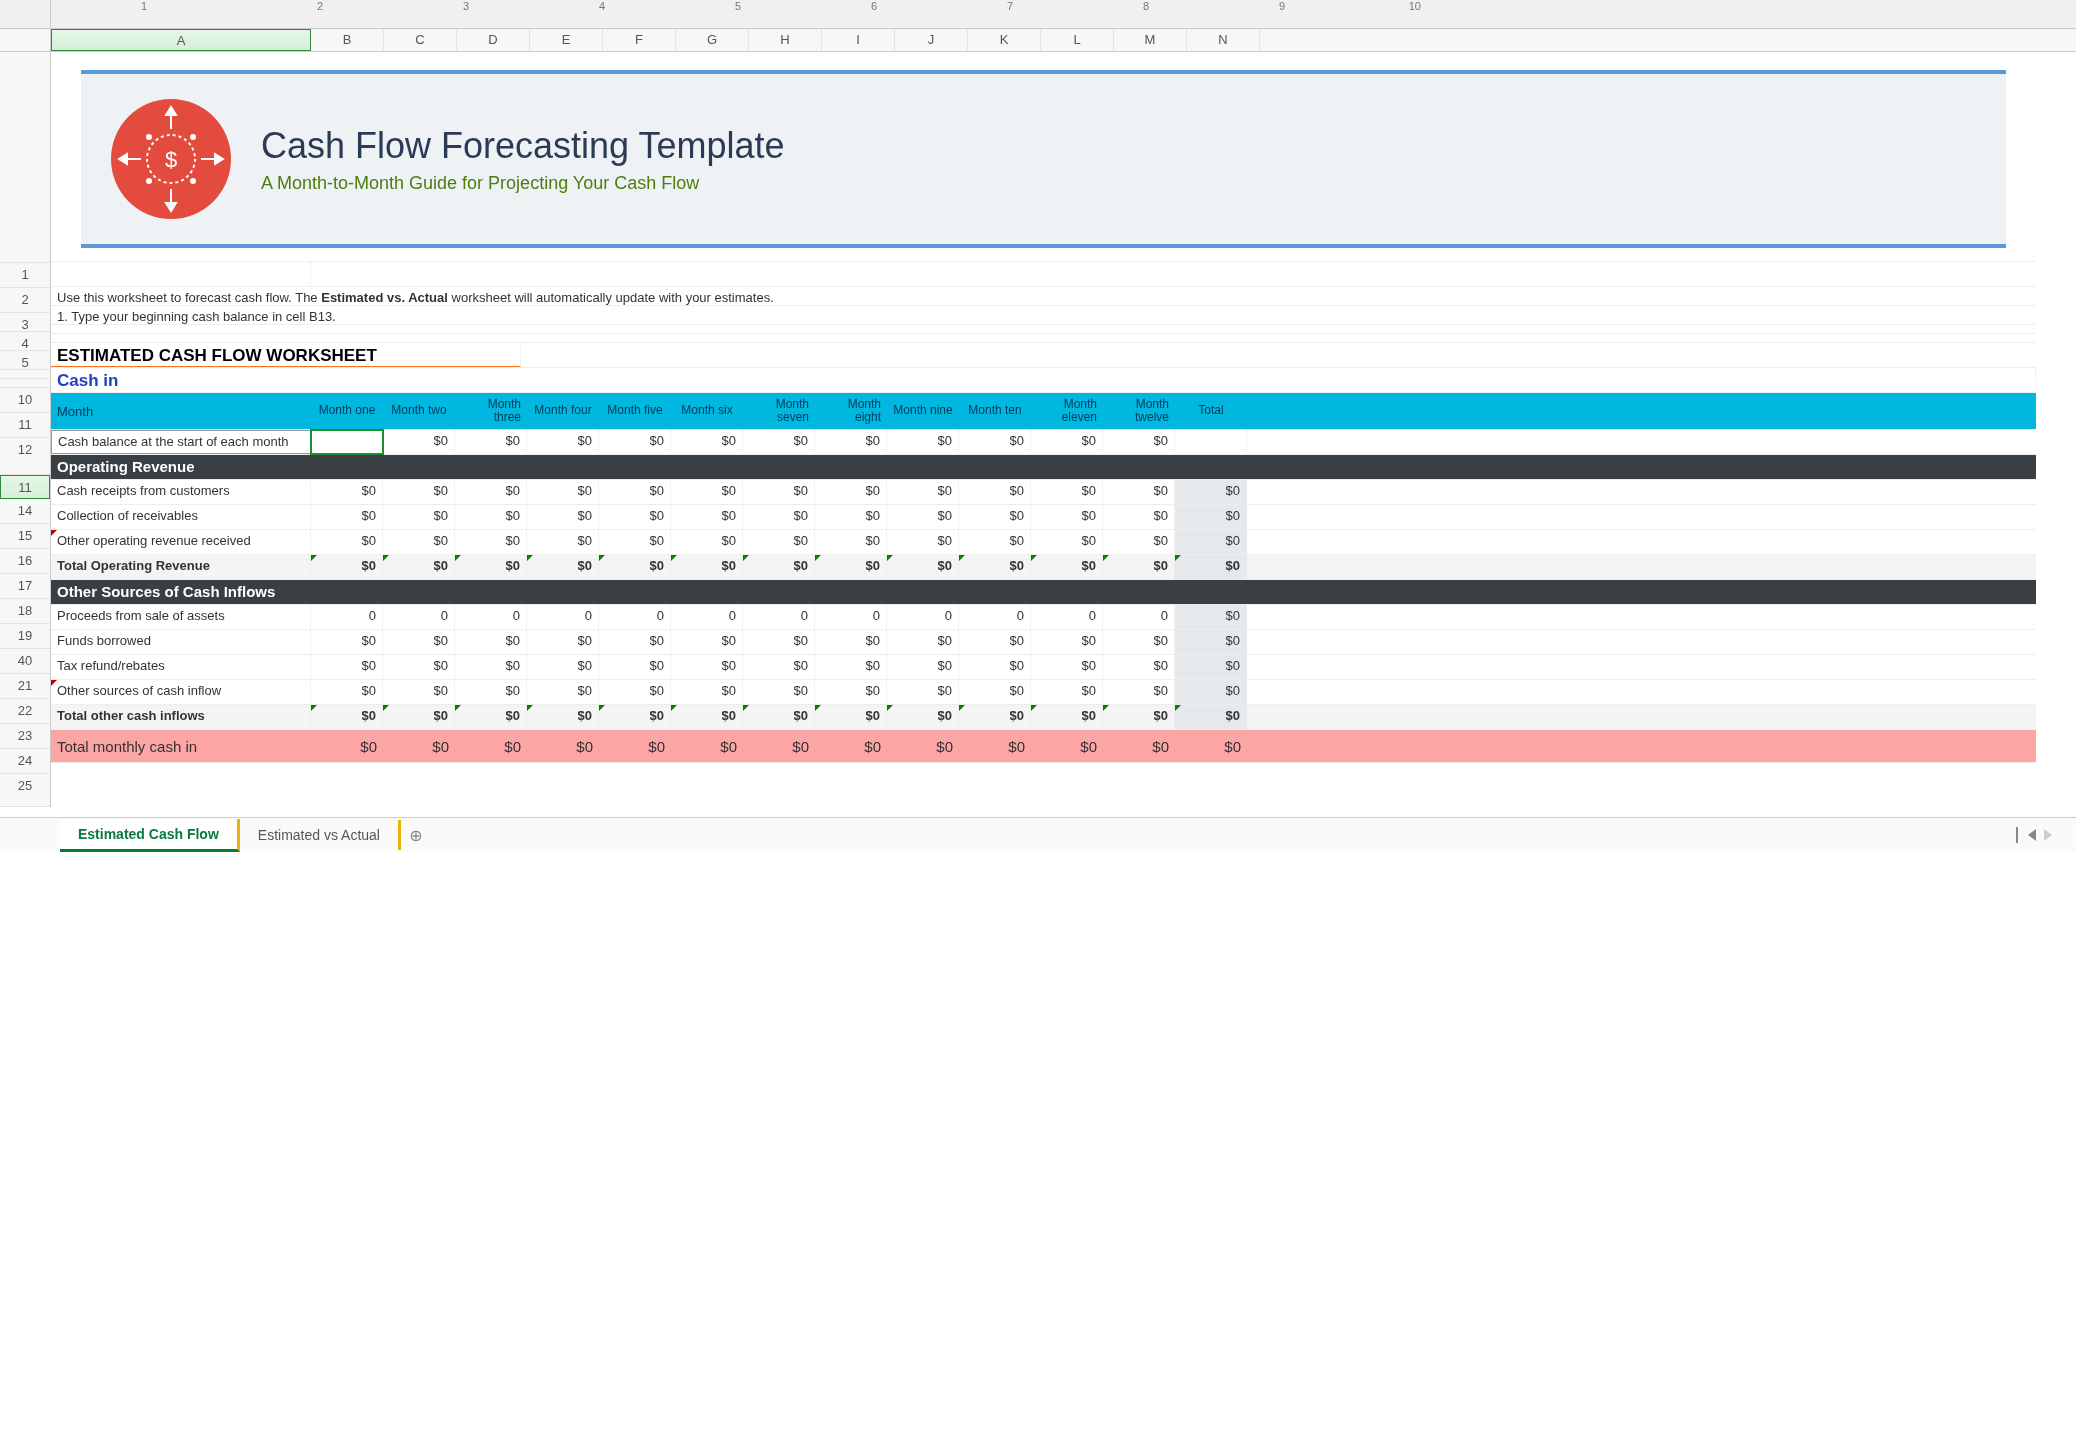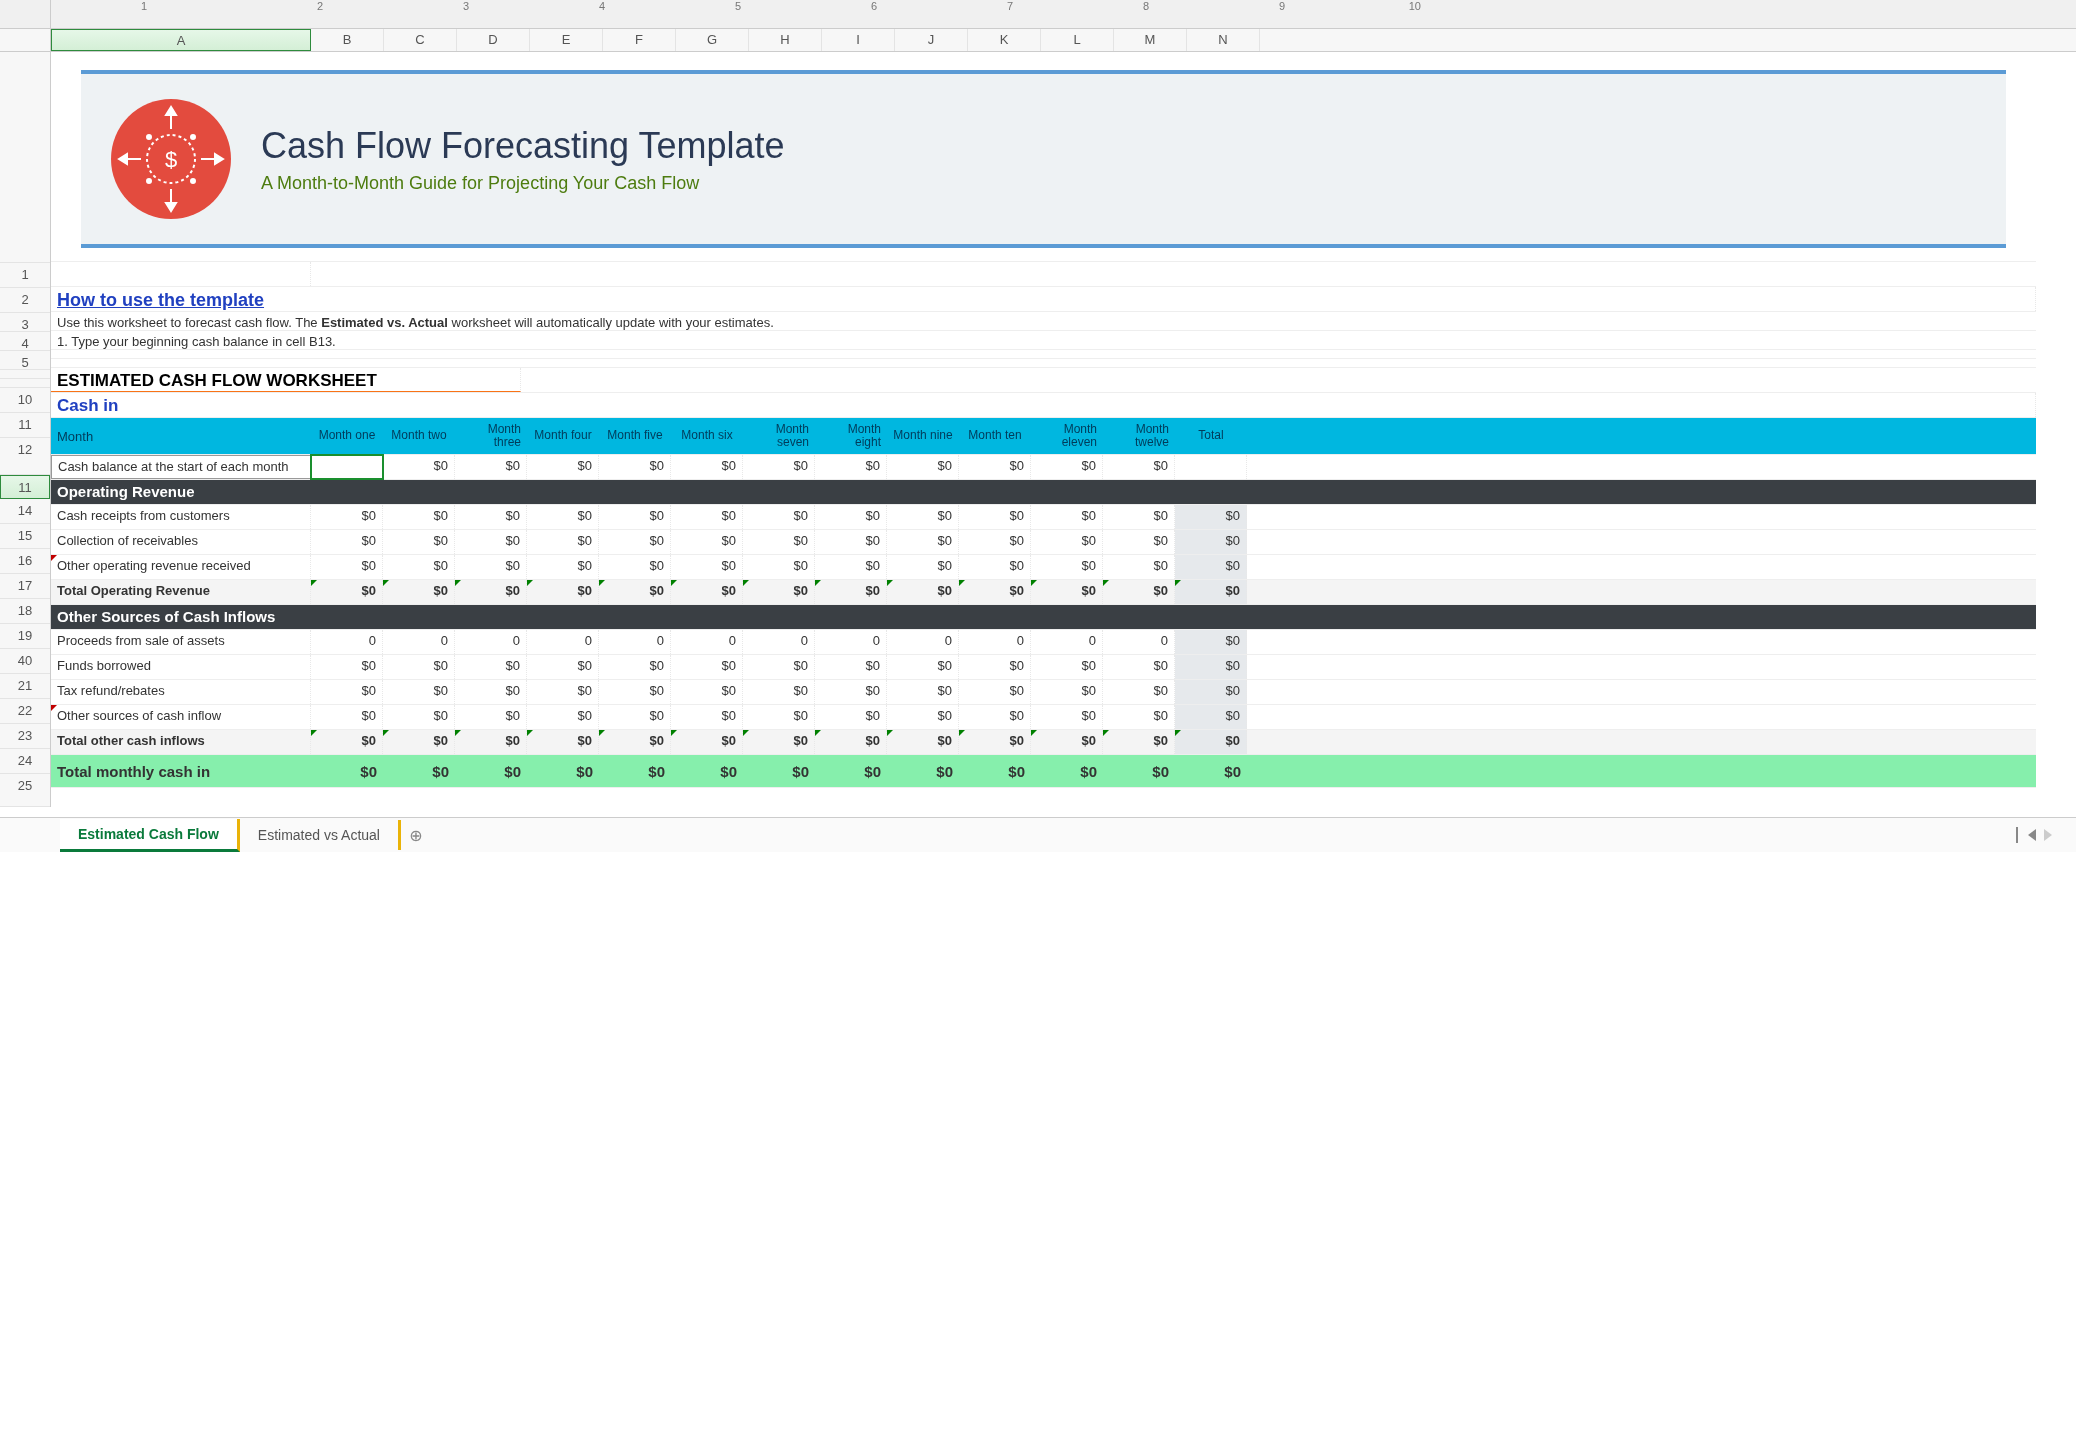--- a/index.html
+++ b/index.html
@@ -28,21 +28,21 @@
   .cN{flex:0 0 72px;text-align:right}
   .howto{color:#2040c0;font-weight:bold;font-size:18px;text-decoration:underline}
   .sectionTitle{font-weight:bold;font-size:17px;color:#000}
   .cashin{color:#2040c0;font-weight:bold;font-size:17px}
   .monthHeader{background:#00b7e0;color:#003b5a;height:36px}
   .monthHeader .cell{border-right:none;display:flex;align-items:center}
   .monthHeader .cell.cN{justify-content:center;text-align:right;white-space:normal;line-height:1.1;font-size:12px}
   .darkSection{background:#3a3f44;color:#fff;font-weight:bold;font-size:15px}
   .darkSection .cell{border-right:none}
   .boldRow{font-weight:bold;background:#f4f4f4}
-  .totalCashIn{background:#86efac;font-weight:bold;height:32px}
+  .totalCashIn{background:#fca5a5;font-weight:normal;height:32px}
   .totalCashIn .cell{border-right:none;font-size:15px;display:flex;align-items:center}
   .totalCashIn .cell.cN{justify-content:flex-end}
   .shadeCol{background:#e6e9ec}
   .tri-red{position:relative}
   .tri-red::before{content:"";position:absolute;top:0;left:0;border-top:6px solid #c00000;border-right:6px solid transparent}
   .tri-green{position:relative}
   .tri-green::after{content:"";position:absolute;top:0;left:0;border-top:6px solid #008000;border-right:6px solid transparent}
   .tabs{display:flex;align-items:center;height:34px;border-top:1px solid #ccc;background:#fafafa;padding-left:60px;margin-top:10px}
   .tab{padding:0 18px;height:30px;line-height:30px;font-size:14px;color:#555;border-right:3px solid #eab308;cursor:pointer}
   .tab.active{color:#0a7a3b;font-weight:bold;border-bottom:3px solid #0a7a3b;background:#fff}
@@ -150,23 +150,20 @@
           <h1>Cash Flow Forecasting Template</h1>
           <h2>A Month-to-Month Guide for Projecting Your Cash Flow</h2>
         </div>
       </div>
     </div>
 
     <div class="row">
         <div class="cell cA"></div>
       </div>
 
-    <div class="row">
-      <div class="cell cA howto" style="flex:1 0 auto">How to use the template</div>
-    </div>
 
     <div class="row" style="height:18px">
       <div class="cell" style="flex:1 0 auto;border-right:none">
         <span>Use this worksheet to forecast cash flow. The </span><b>Estimated vs. Actual</b><span> worksheet will automatically update with your estimates.</span>
       </div>
     </div>
     <div class="row" style="height:18px">
       <div class="cell" style="flex:1 0 auto;border-right:none">1. Type your beginning cash balance in cell B13.</div>
     </div>
     <div class="row tiny" style="height:8px"></div>

